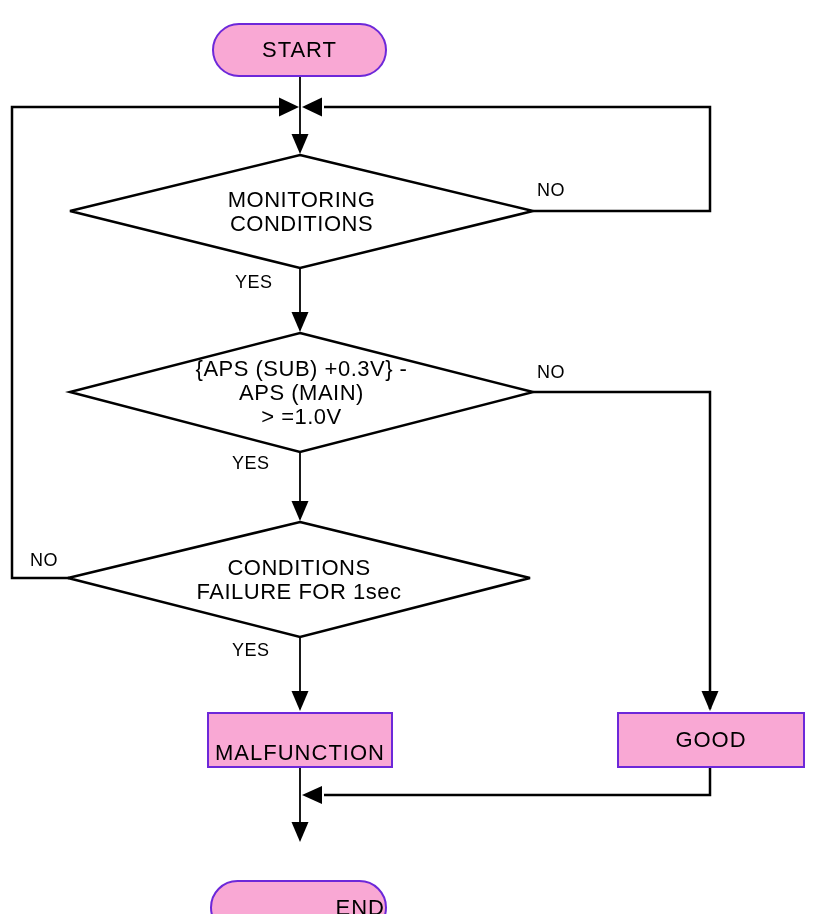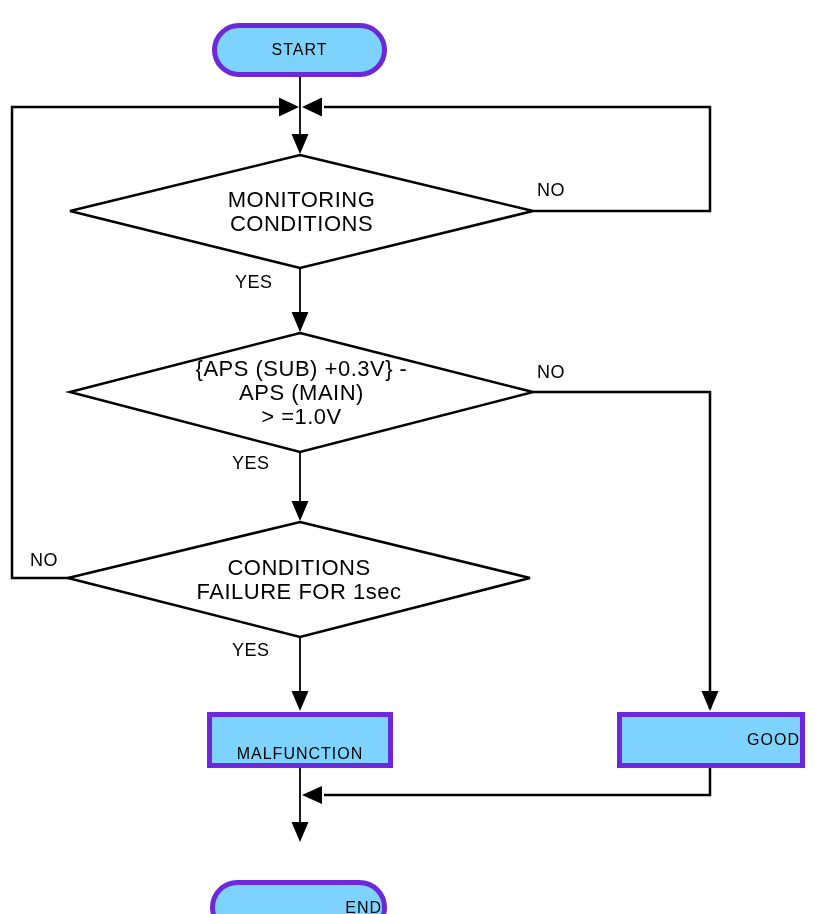--- a/index.html
+++ b/index.html
@@ -2,23 +2,23 @@
 <html><head>
 <meta charset="utf-8">
 <style>
   html,body{margin:0;padding:0;background:#ffffff;}
   #stage{
     position:relative;width:832px;height:914px;background:#ffffff;
     font-family:"Liberation Sans",sans-serif;color:#000;overflow:hidden;
   }
   #wires{position:absolute;left:0;top:0;z-index:1;}
   .node{
-    position:absolute;box-sizing:border-box;border:5px solid #6d28d9;background:#7dd3fc;
+    position:absolute;box-sizing:border-box;border:2px solid #6d28d9;background:#f9a8d4;
     display:flex;align-items:center;justify-content:center;
-    font-size:16px;letter-spacing:1px;z-index:2;
+    font-size:22px;letter-spacing:1px;z-index:2;
   }
   .stadium{border-radius:28px;}
   .dtext{
     position:absolute;display:flex;align-items:center;justify-content:center;
     text-align:center;white-space:pre-line;font-size:22px;line-height:24px;
     letter-spacing:0.5px;z-index:2;
   }
   .elabel{position:absolute;font-size:18px;letter-spacing:0.5px;z-index:2;}
   .wire{stroke:#000;fill:none;}
   .arrow{fill:#000;stroke:none;}
@@ -57,21 +57,21 @@
   </svg>
 
   <div class="node stadium" style="left:212px;top:23px;width:175px;height:54px;">
     <span>START</span>
   </div>
 
   <div class="node" style="left:207px;top:712px;width:186px;height:56px;align-items:flex-end;">
     <span>MALFUNCTION</span>
   </div>
 
-  <div class="node" style="left:617px;top:712px;width:188px;height:56px;justify-content:flex-end;">
+  <div class="node" style="left:617px;top:712px;width:188px;height:56px;">
     <span>GOOD</span>
   </div>
 
   <div class="node stadium" style="left:210px;top:880px;width:177px;height:55px;justify-content:flex-end;">
     <span>END</span>
   </div>
 
   <div class="dtext" style="left:70px;top:155px;width:463px;height:113px;">MONITORING
 CONDITIONS</div>
 

